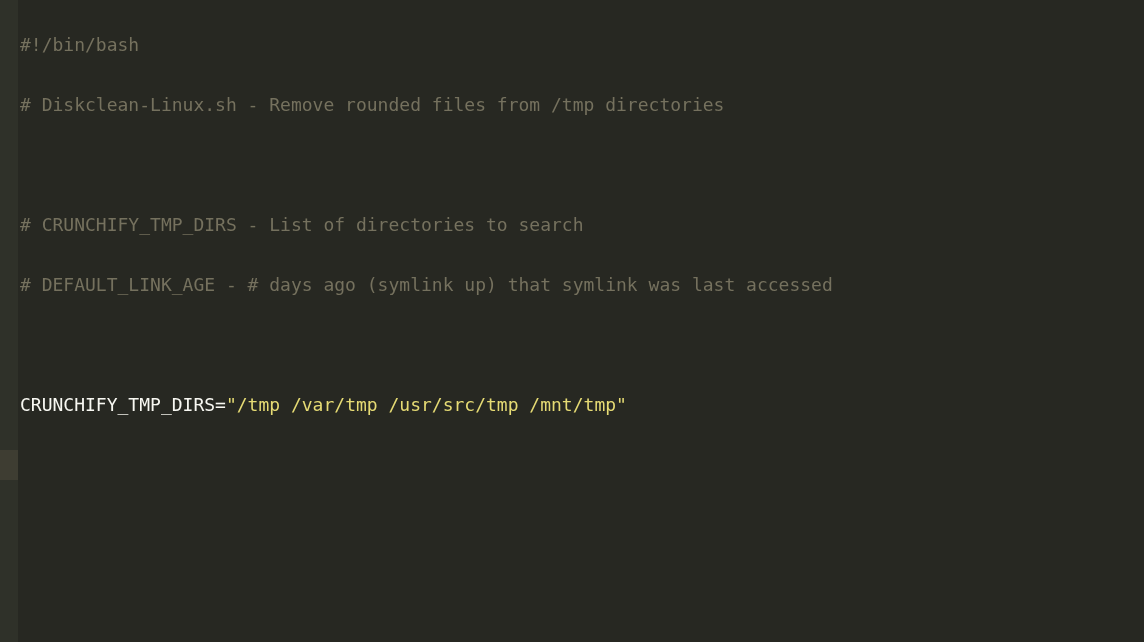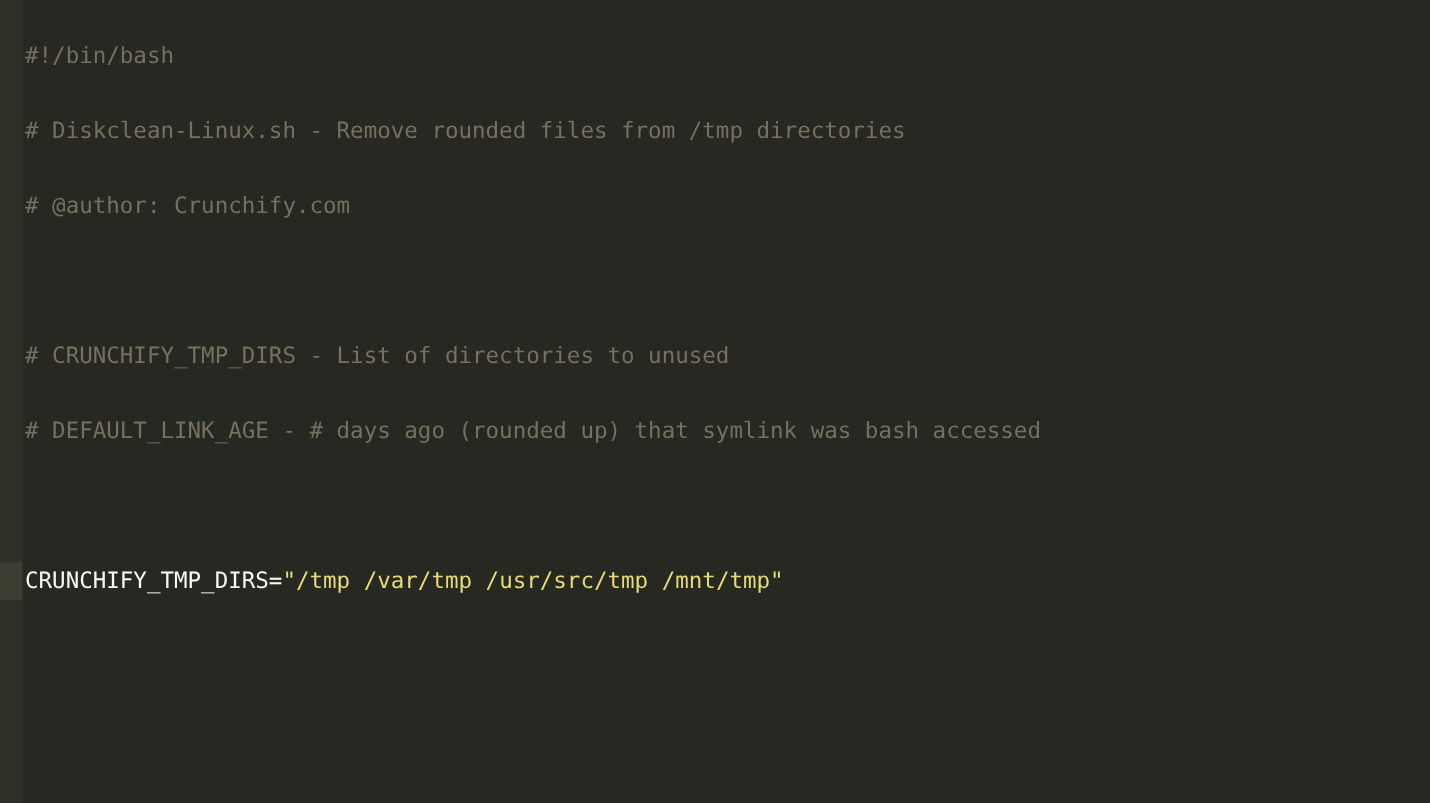--- a/index.html
+++ b/index.html
@@ -46,24 +46,23 @@
 </head>
 <body>
 
 <div class="gutter">
   <span class="linehl" style="margin-top:450px;"></span>
 </div>
 
 <div class="code-area">
 <span class="line"><span class="comment">#!/bin/bash</span></span>
 <span class="line"><span class="comment"># Diskclean-Linux.sh - Remove rounded files from /tmp directories</span></span>
-<span class="line"><span class="comment"># @author: Crunchify.com</span></span>
 <span class="line"><span></span></span>
-<span class="line"><span class="comment"># CRUNCHIFY_TMP_DIRS - List of directories to unused</span></span>
-<span class="line"><span class="comment"># DEFAULT_LINK_AGE - # days ago (rounded up) that symlink was bash accessed</span></span>
+<span class="line"><span class="comment"># CRUNCHIFY_TMP_DIRS - List of directories to search</span></span>
+<span class="line"><span class="comment"># DEFAULT_LINK_AGE - # days ago (symlink up) that symlink was last accessed</span></span>
 <span class="line"><span></span></span>
 <span class="line"><span class="variable">CRUNCHIFY_TMP_DIRS</span><span class="white">=</span><span class="string">"/tmp /var/tmp /usr/src/tmp /mnt/tmp"</span></span>
 
 
 
 
 
 
 
 

